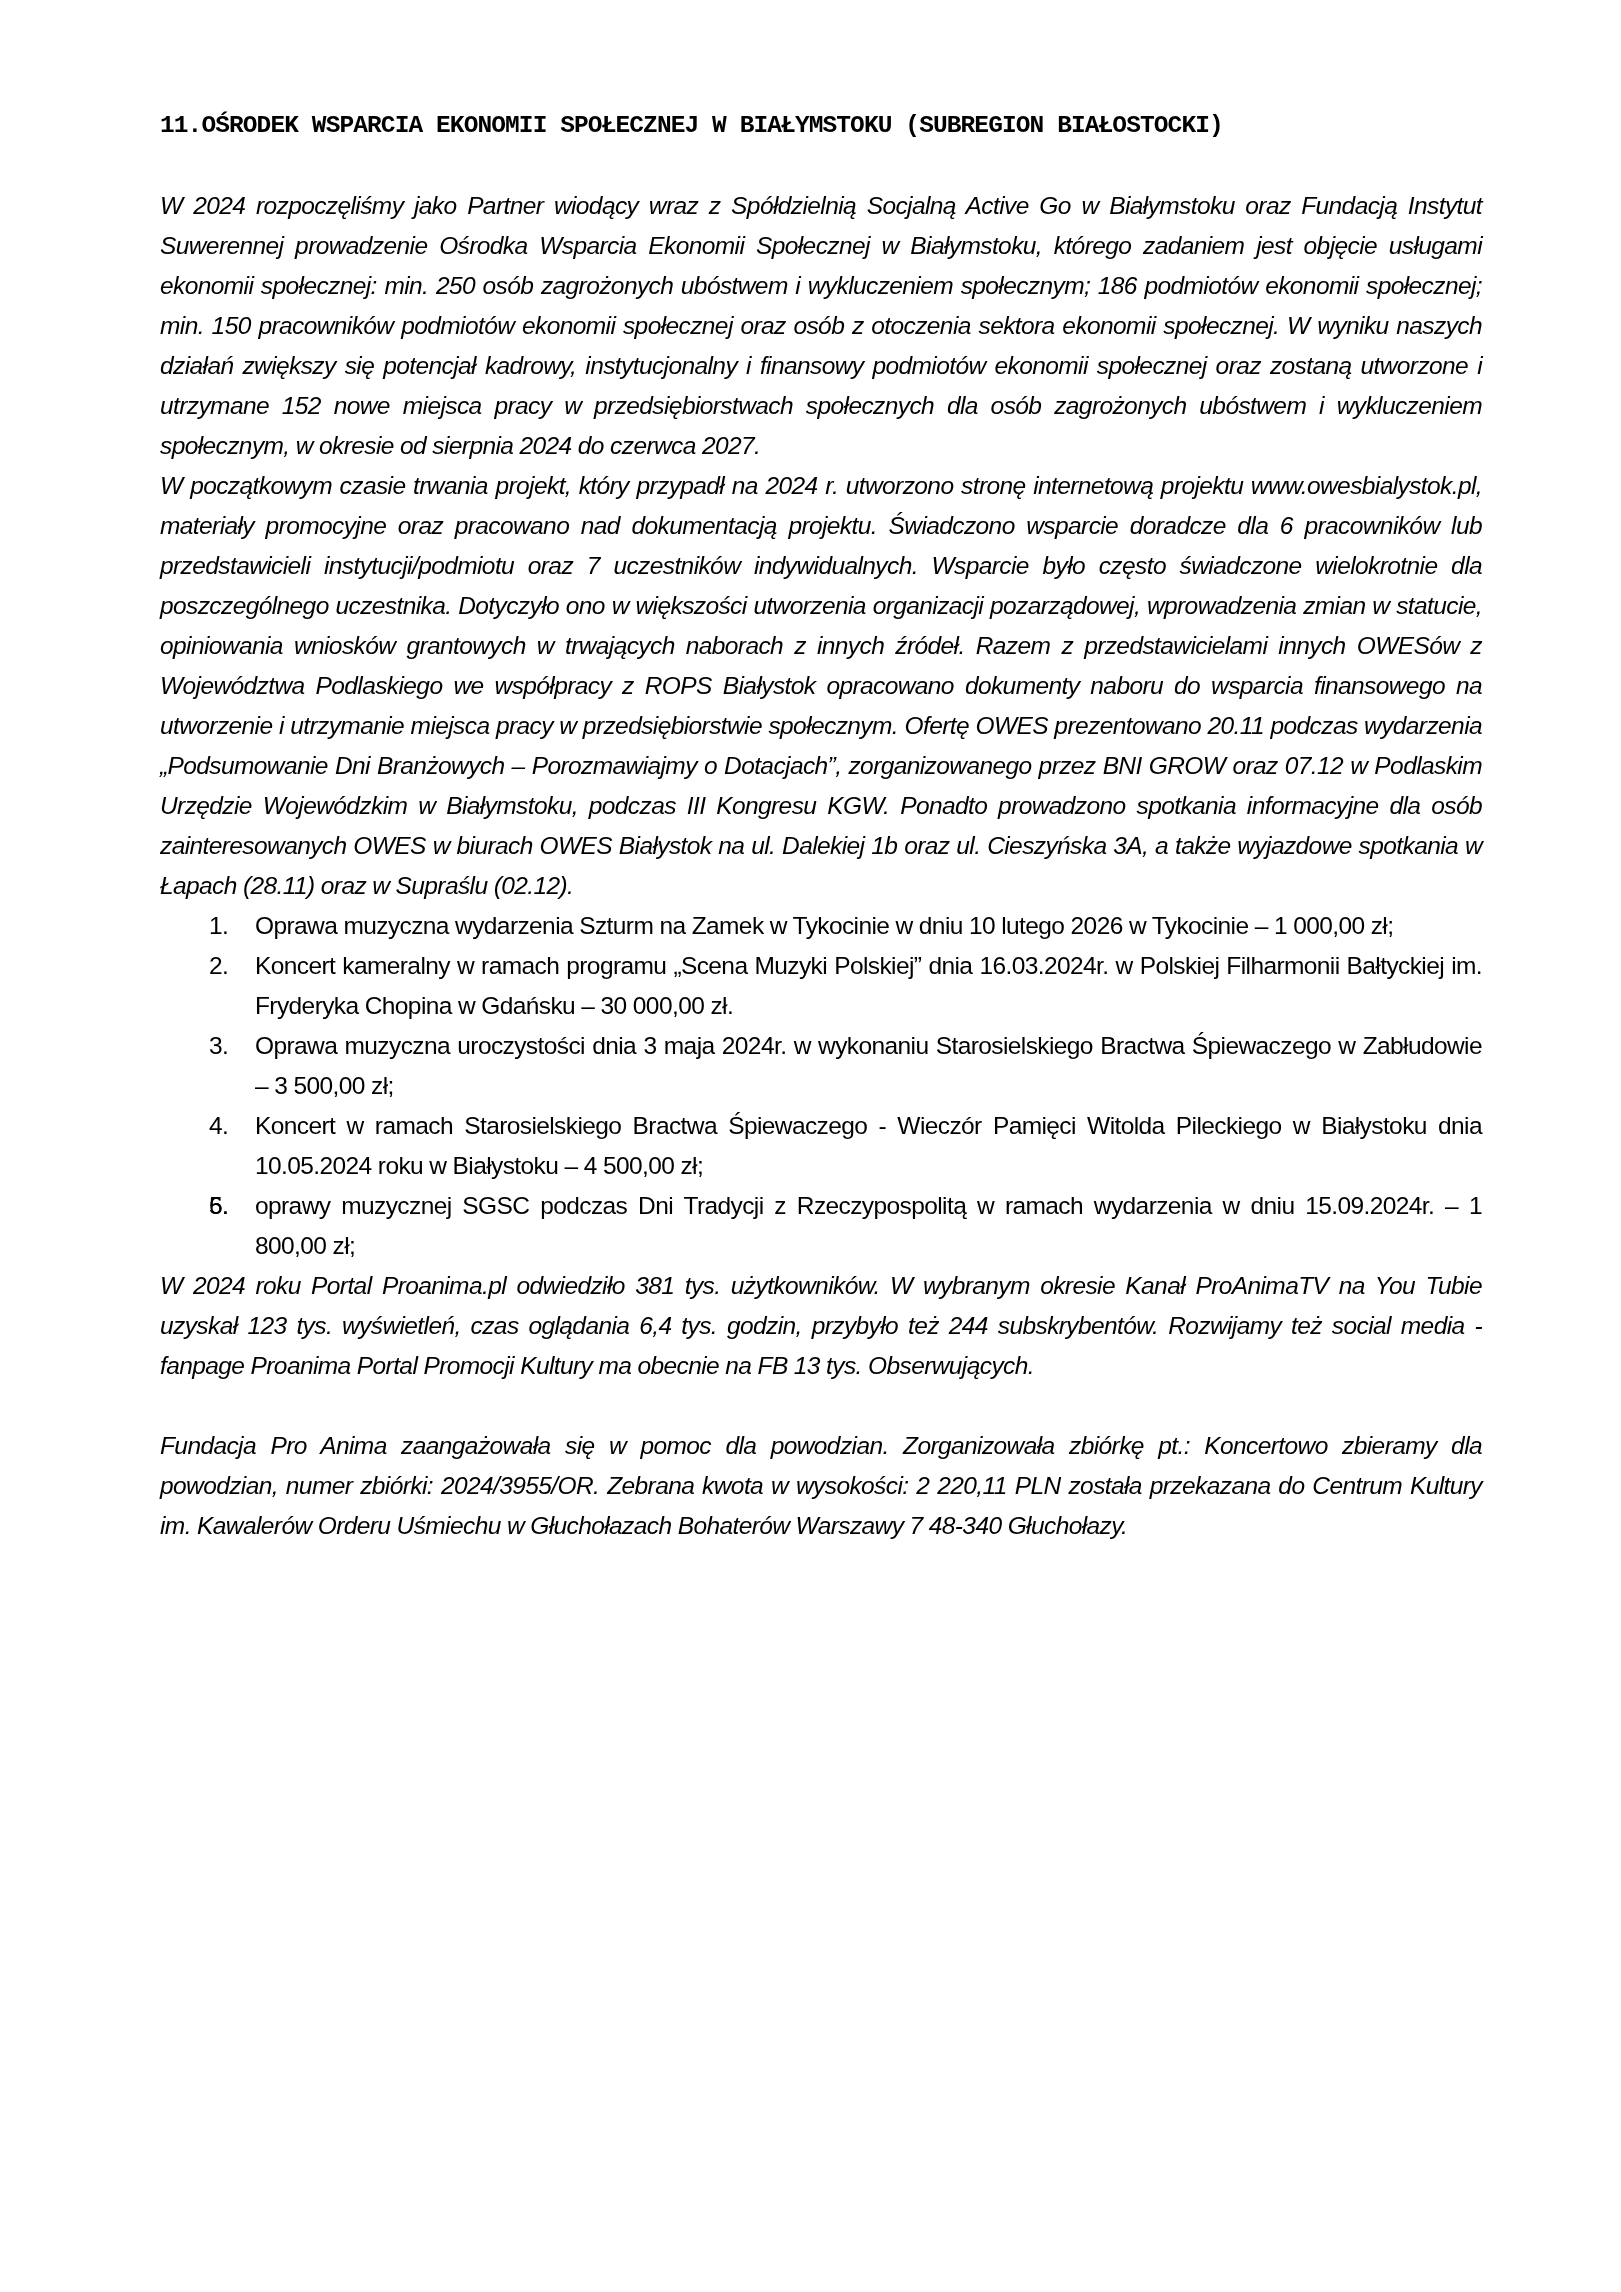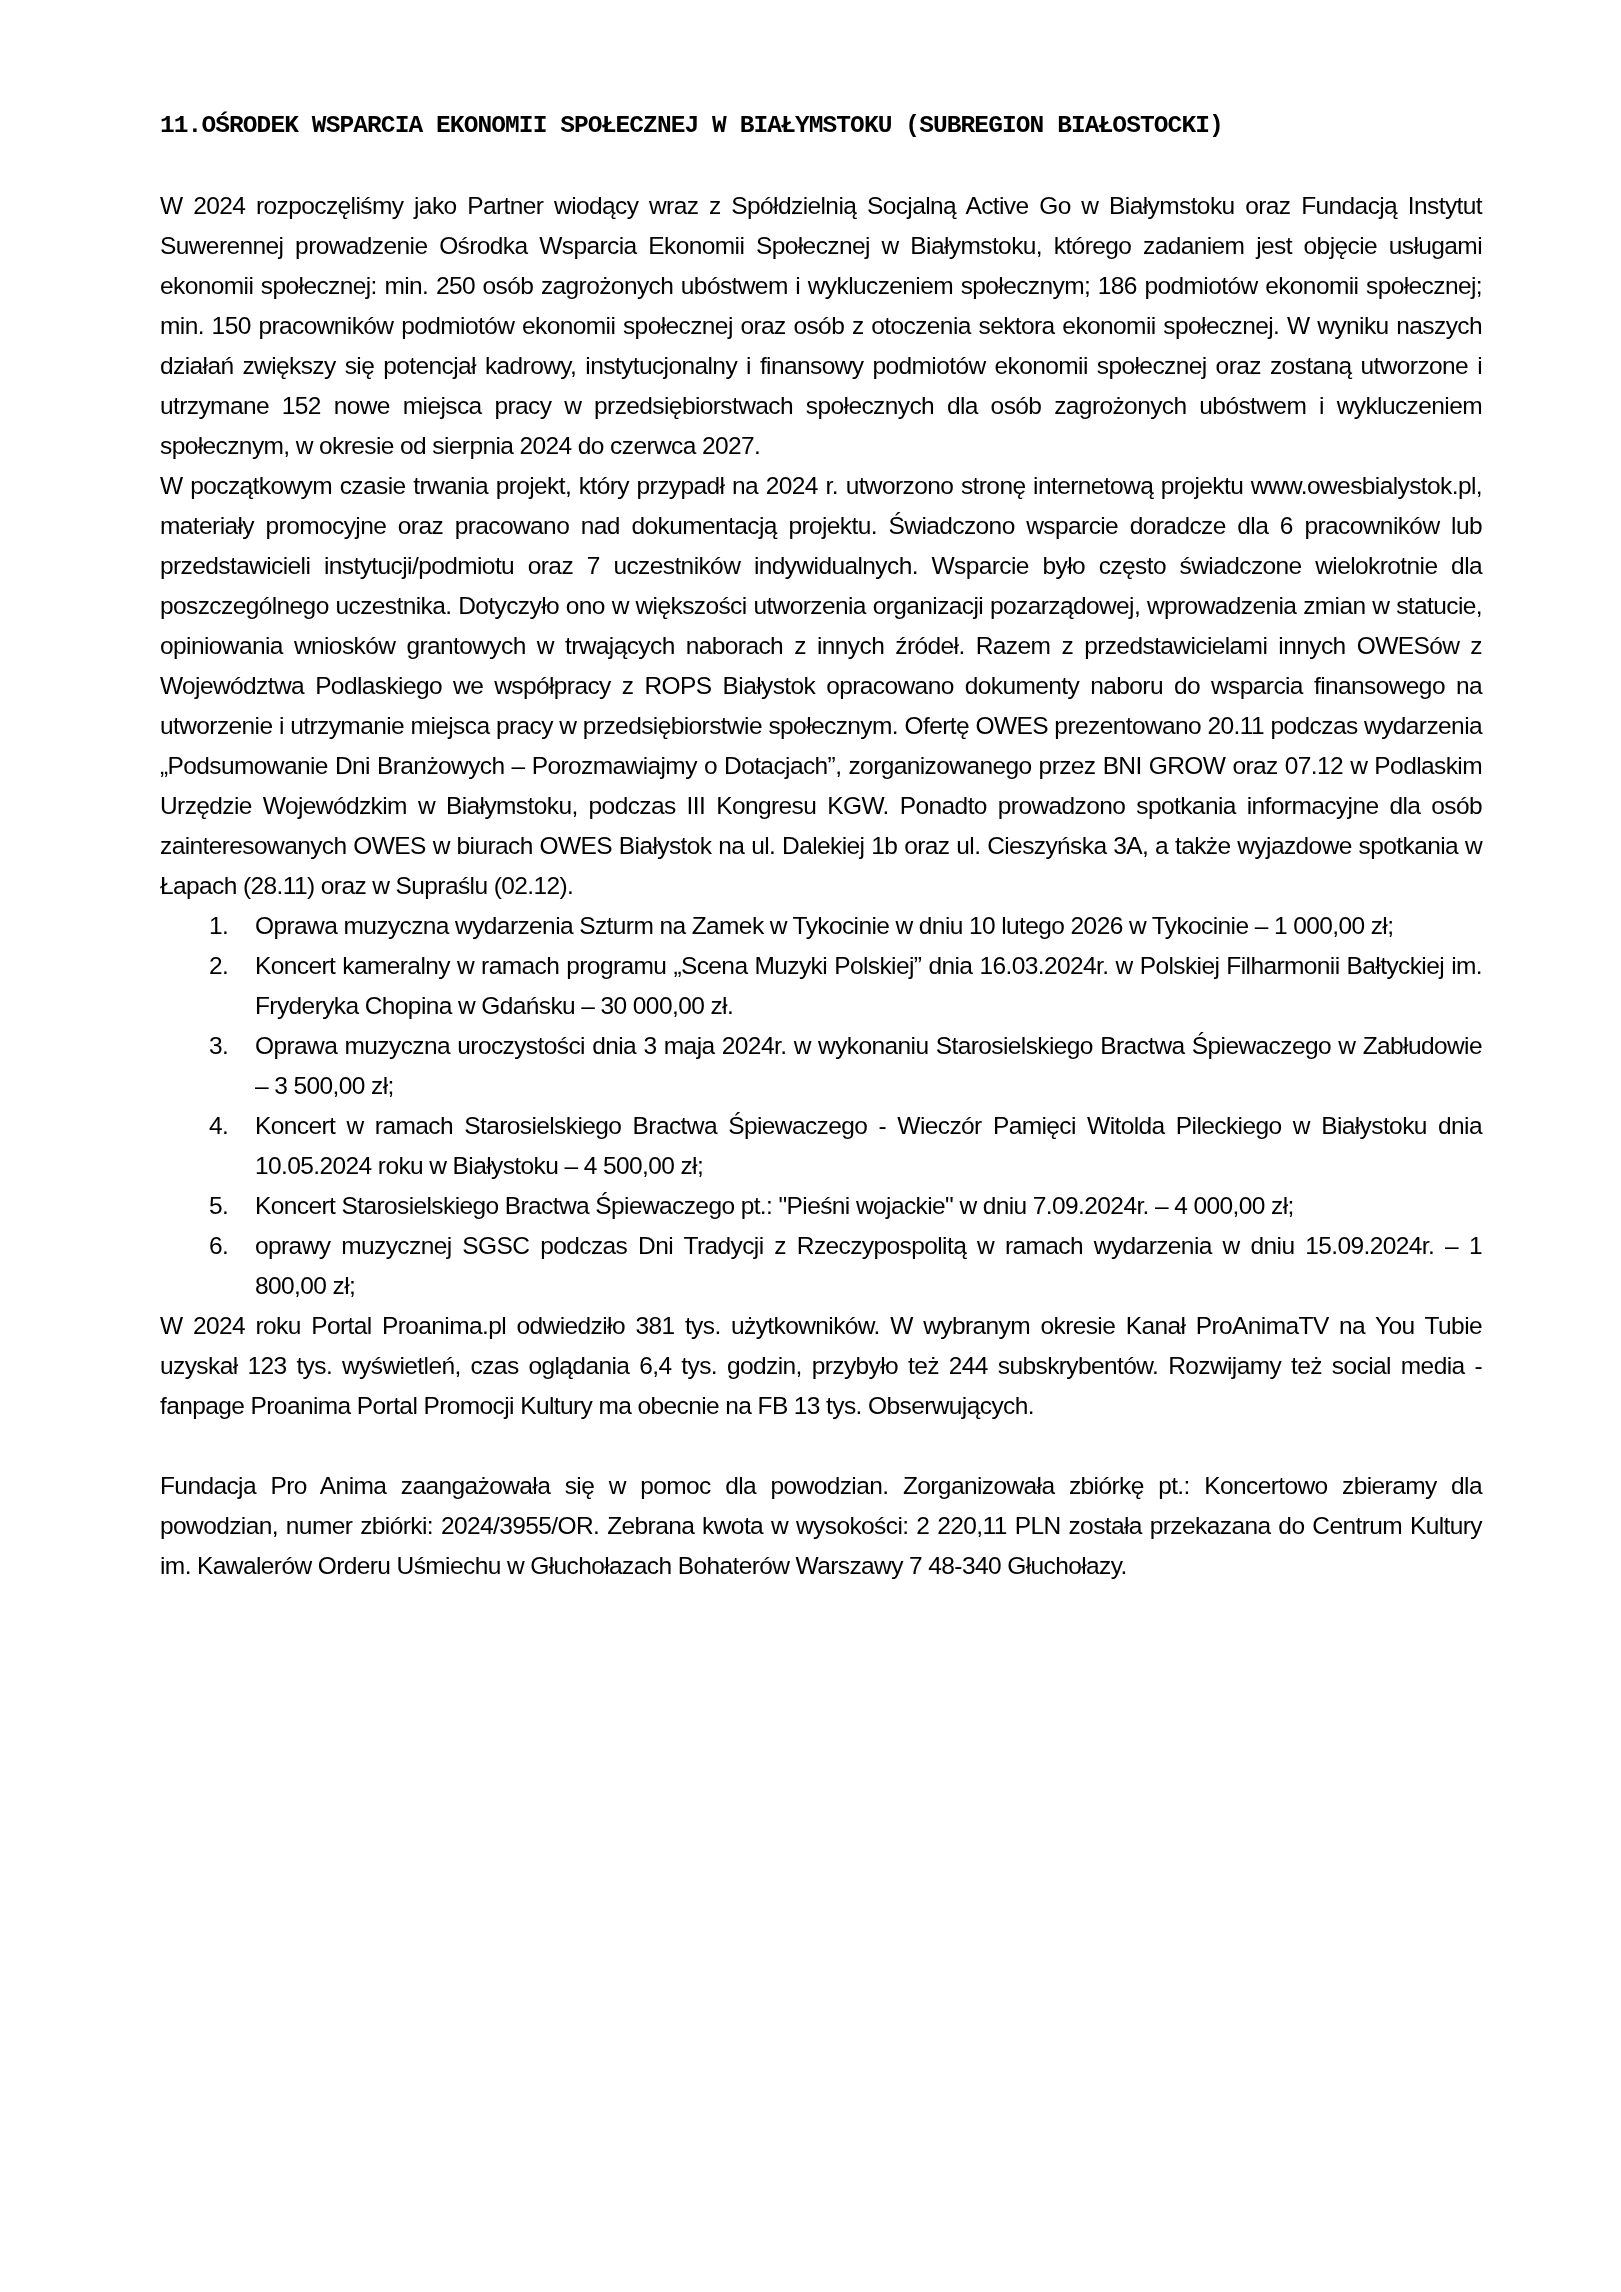--- a/index.html
+++ b/index.html
@@ -7,21 +7,21 @@
   .page {
     position: absolute; left: 160px; top: 106px; width: 1322px;
     font-family: "Liberation Sans", sans-serif;
     color: #000000; font-size: 24.5px; line-height: 40px;
     letter-spacing: -0.6px; word-spacing: 0px;
   }
   h2 {
     margin: 0; font-size: 24.5px; font-weight: bold; line-height: 40px;
     letter-spacing: -0.9px;
   }
-  p { margin: 0; text-align: justify; text-align-last: left; }
+  p { margin: 0; text-align: justify; text-align-last: left; font-style: italic; }
   .sec11-title { margin-bottom: 40px; font-family: Liberation Mono, monospace; }
   .sec12-title { margin-top: 40px; margin-bottom: 40px; }
   .sec13-title { margin-top: 80px; margin-bottom: 40px; }
   .gap { height: 40px; }
   ol.items { margin: 0; padding: 0; list-style: none; }
   ol.items li { position: relative; padding-left: 95px; text-align: justify; text-align-last: left; }
   ol.items li .num { position: absolute; left: 49px; top: 0; }
 </style>
 </head>
 <body>
@@ -32,21 +32,21 @@
     <p>W 2024 rozpoczęliśmy jako Partner wiodący wraz z Spółdzielnią Socjalną Active Go w Białymstoku oraz Fundacją Instytut Suwerennej prowadzenie Ośrodka Wsparcia Ekonomii Społecznej w Białymstoku, którego zadaniem jest  objęcie usługami ekonomii społecznej: min. 250 osób zagrożonych ubóstwem i wykluczeniem społecznym; 186 podmiotów ekonomii społecznej; min. 150 pracowników podmiotów ekonomii społecznej oraz osób z otoczenia sektora ekonomii społecznej. W wyniku naszych działań zwiększy się potencjał kadrowy, instytucjonalny i finansowy podmiotów ekonomii społecznej oraz zostaną utworzone i utrzymane 152 nowe miejsca pracy w przedsiębiorstwach społecznych dla osób zagrożonych ubóstwem i wykluczeniem społecznym, w okresie od sierpnia 2024 do czerwca 2027.</p>
     <p>W początkowym czasie trwania projekt, który przypadł na 2024 r. utworzono stronę internetową projektu  www.owesbialystok.pl, materiały promocyjne oraz pracowano nad dokumentacją projektu. Świadczono wsparcie doradcze dla 6 pracowników lub przedstawicieli instytucji/podmiotu oraz 7 uczestników indywidualnych. Wsparcie było często świadczone wielokrotnie dla poszczególnego uczestnika. Dotyczyło ono w większości utworzenia organizacji pozarządowej, wprowadzenia zmian w statucie, opiniowania wniosków grantowych w trwających naborach z innych źródeł. Razem z przedstawicielami innych OWESów z Województwa Podlaskiego we współpracy z ROPS Białystok opracowano dokumenty naboru do wsparcia finansowego na utworzenie i utrzymanie miejsca pracy w przedsiębiorstwie społecznym. Ofertę OWES prezentowano 20.11 podczas wydarzenia „Podsumowanie Dni Branżowych – Porozmawiajmy o Dotacjach”, zorganizowanego przez BNI GROW oraz 07.12 w Podlaskim Urzędzie Wojewódzkim w Białymstoku, podczas III Kongresu KGW. Ponadto prowadzono spotkania informacyjne dla osób zainteresowanych OWES w biurach OWES Białystok na ul. Dalekiej 1b oraz ul. Cieszyńska 3A, a także wyjazdowe spotkania w Łapach (28.11) oraz w Supraślu (02.12).</p>
   </section>
 
   <section>
     <ol class="items">
       <li><span class="num">1.</span><span>Oprawa muzyczna wydarzenia Szturm na Zamek w Tykocinie w dniu 10 lutego 2026 w Tykocinie – 1 000,00 zł;</span></li>
       <li><span class="num">2.</span><span>Koncert kameralny  w ramach programu „Scena Muzyki Polskiej” dnia 16.03.2024r. w Polskiej Filharmonii Bałtyckiej im. Fryderyka Chopina w Gdańsku – 30 000,00 zł.</span></li>
       <li><span class="num">3.</span><span>Oprawa muzyczna uroczystości dnia 3 maja 2024r. w wykonaniu Starosielskiego Bractwa Śpiewaczego  w Zabłudowie – 3 500,00 zł;</span></li>
       <li><span class="num">4.</span><span>Koncert w ramach Starosielskiego Bractwa Śpiewaczego - Wieczór Pamięci Witolda Pileckiego  w Białystoku dnia 10.05.2024 roku w Białystoku – 4 500,00 zł;</span></li>
-      <li><span class="num">5.</span><span>Koncert Starosielskiego Bractwa Śpiewaczego pt.: "Pieśni wojackie" w dniu 7.09.2024r. – 4 000,00 zł;</span></li>
+      <li><span class="num">5.</span></li>
       <li><span class="num">6.</span><span>oprawy muzycznej SGSC  podczas Dni Tradycji z Rzeczypospolitą w ramach wydarzenia w dniu 15.09.2024r. – 1 800,00 zł;</span></li>
     </ol>
   </section>
 
   <section>
     <p>W 2024 roku Portal Proanima.pl odwiedziło 381 tys. użytkowników. W wybranym okresie Kanał ProAnimaTV na You Tubie uzyskał  123 tys. wyświetleń, czas oglądania 6,4 tys. godzin, przybyło też 244 subskrybentów. Rozwijamy też social media - fanpage Proanima Portal Promocji Kultury ma obecnie na FB 13 tys. Obserwujących.</p>
     <div class="gap"></div>
     <p>Fundacja Pro Anima zaangażowała się w pomoc dla powodzian. Zorganizowała zbiórkę pt.: Koncertowo zbieramy dla powodzian, numer zbiórki: 2024/3955/OR. Zebrana kwota w wysokości: 2 220,11 PLN została przekazana do Centrum Kultury im. Kawalerów Orderu Uśmiechu w Głuchołazach Bohaterów Warszawy 7 48-340 Głuchołazy.</p>
   </section>
 </div>

